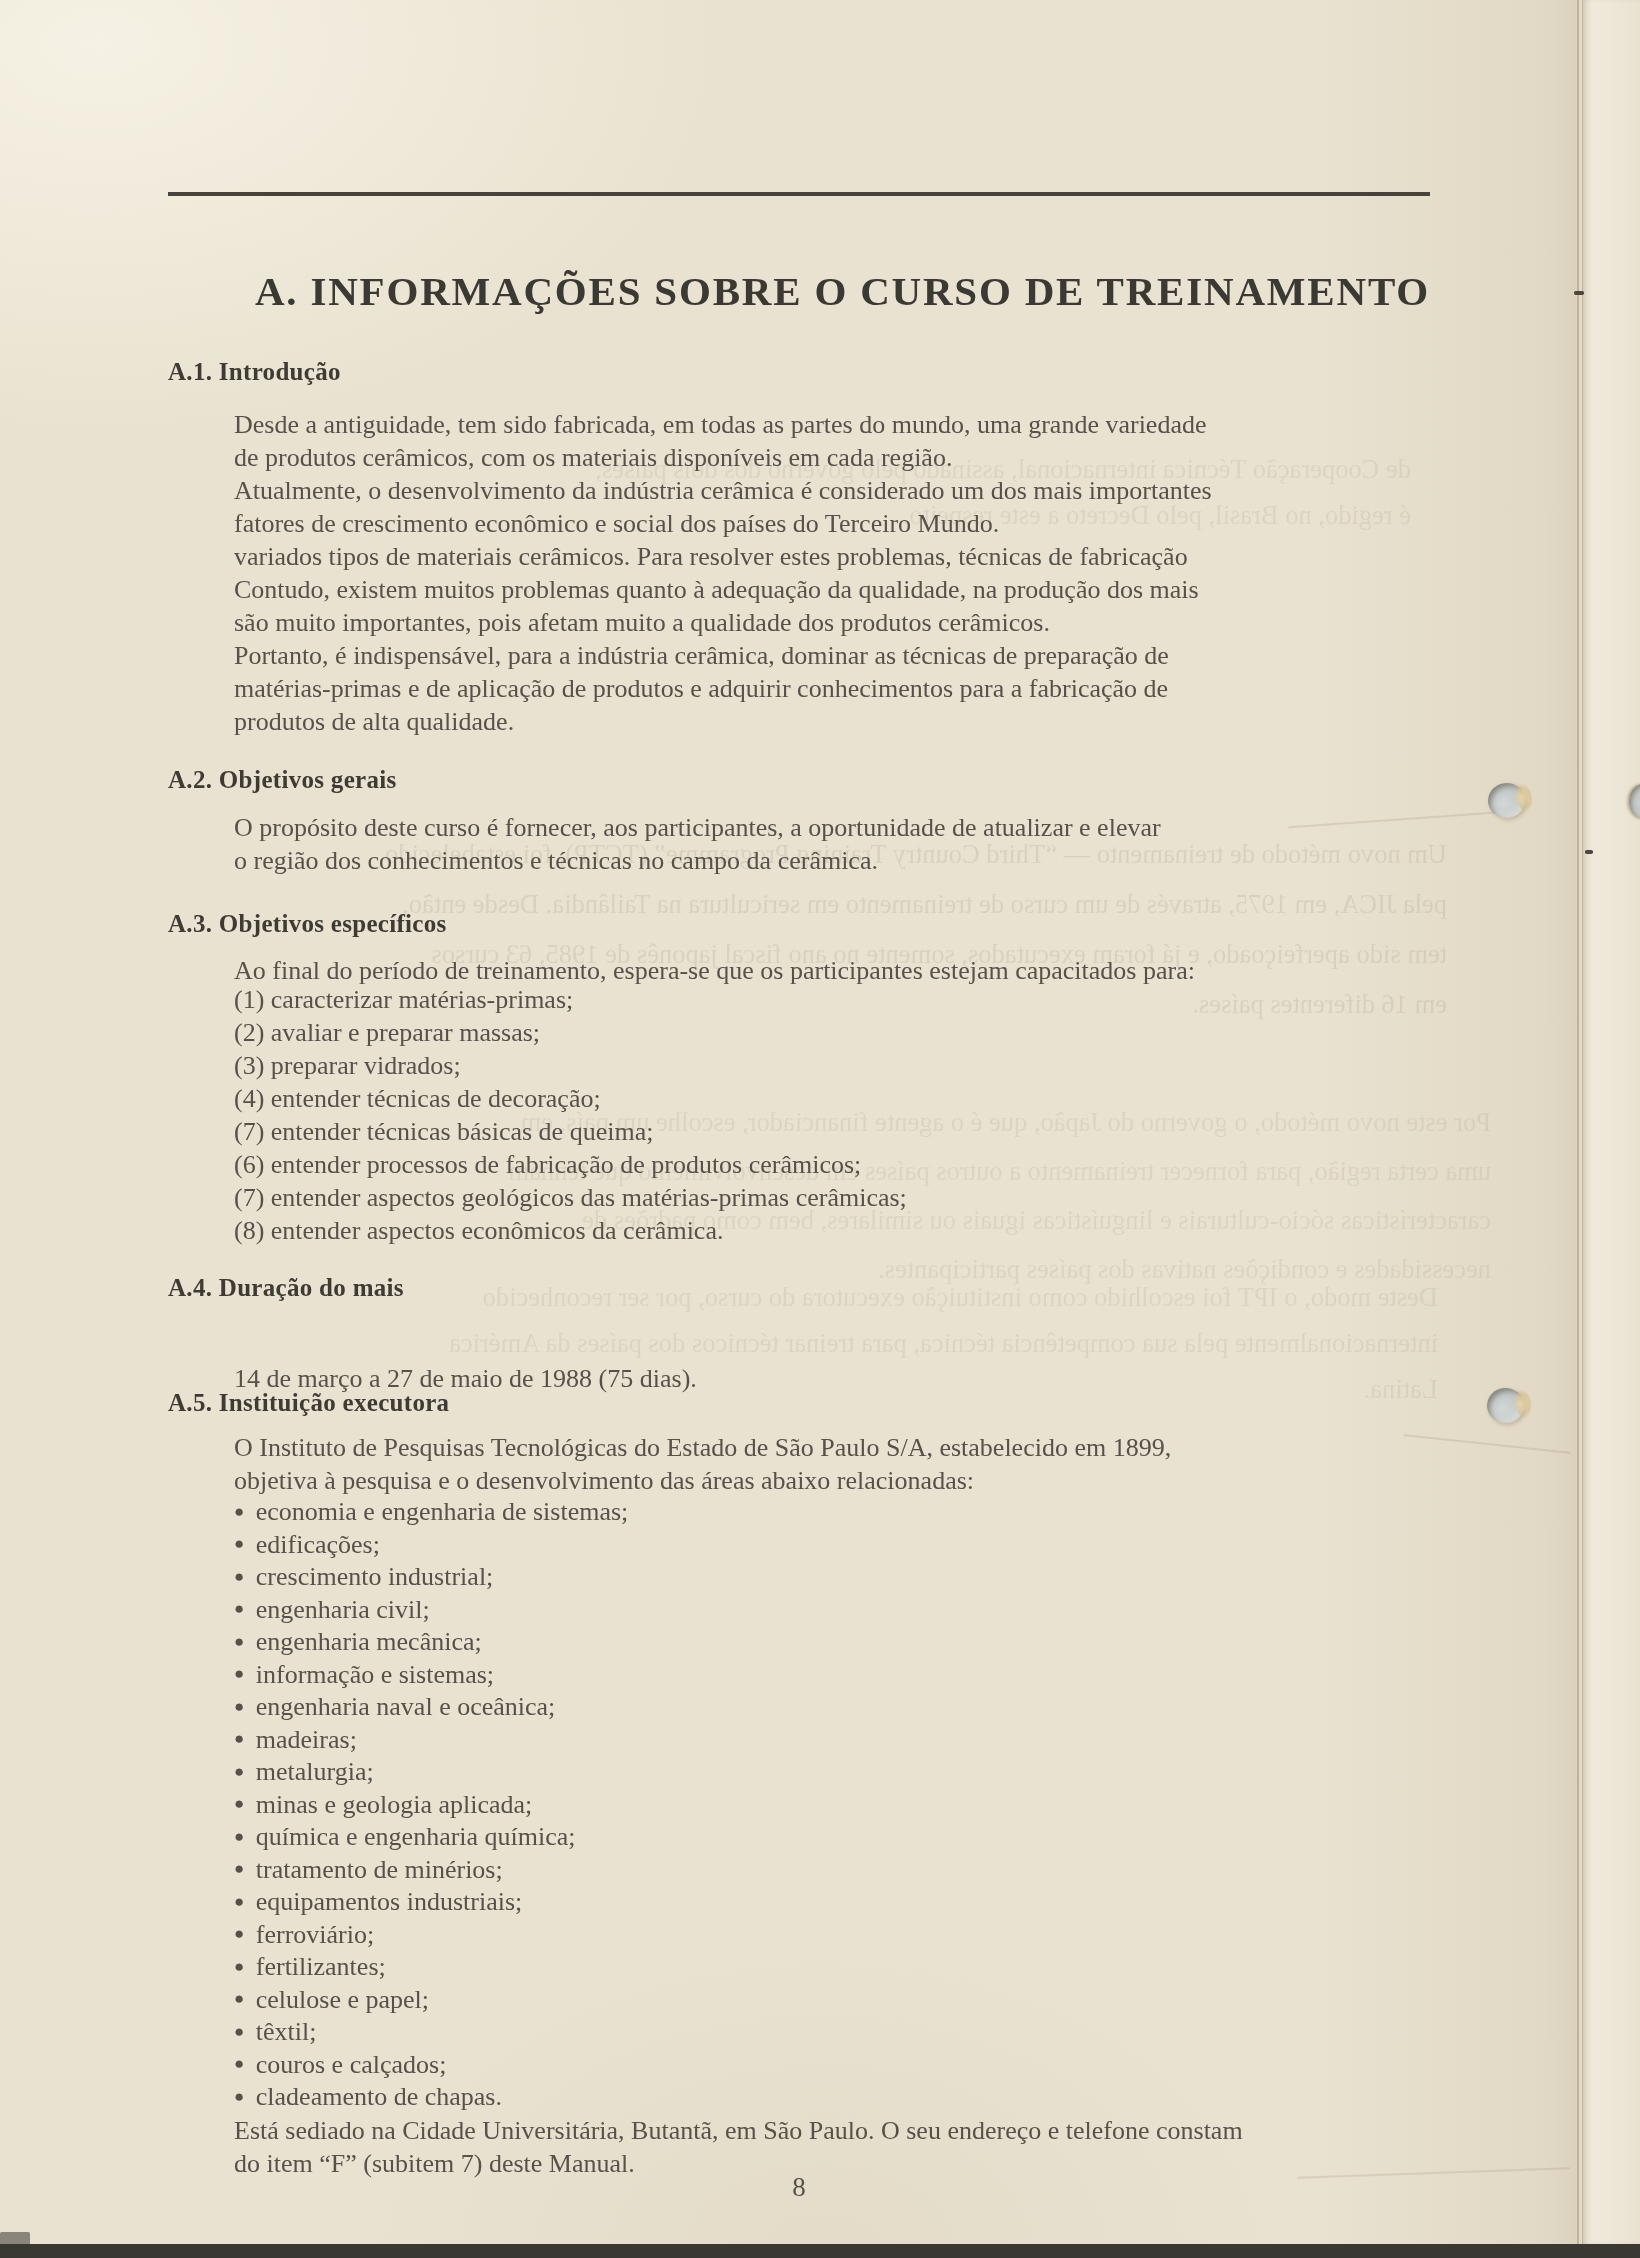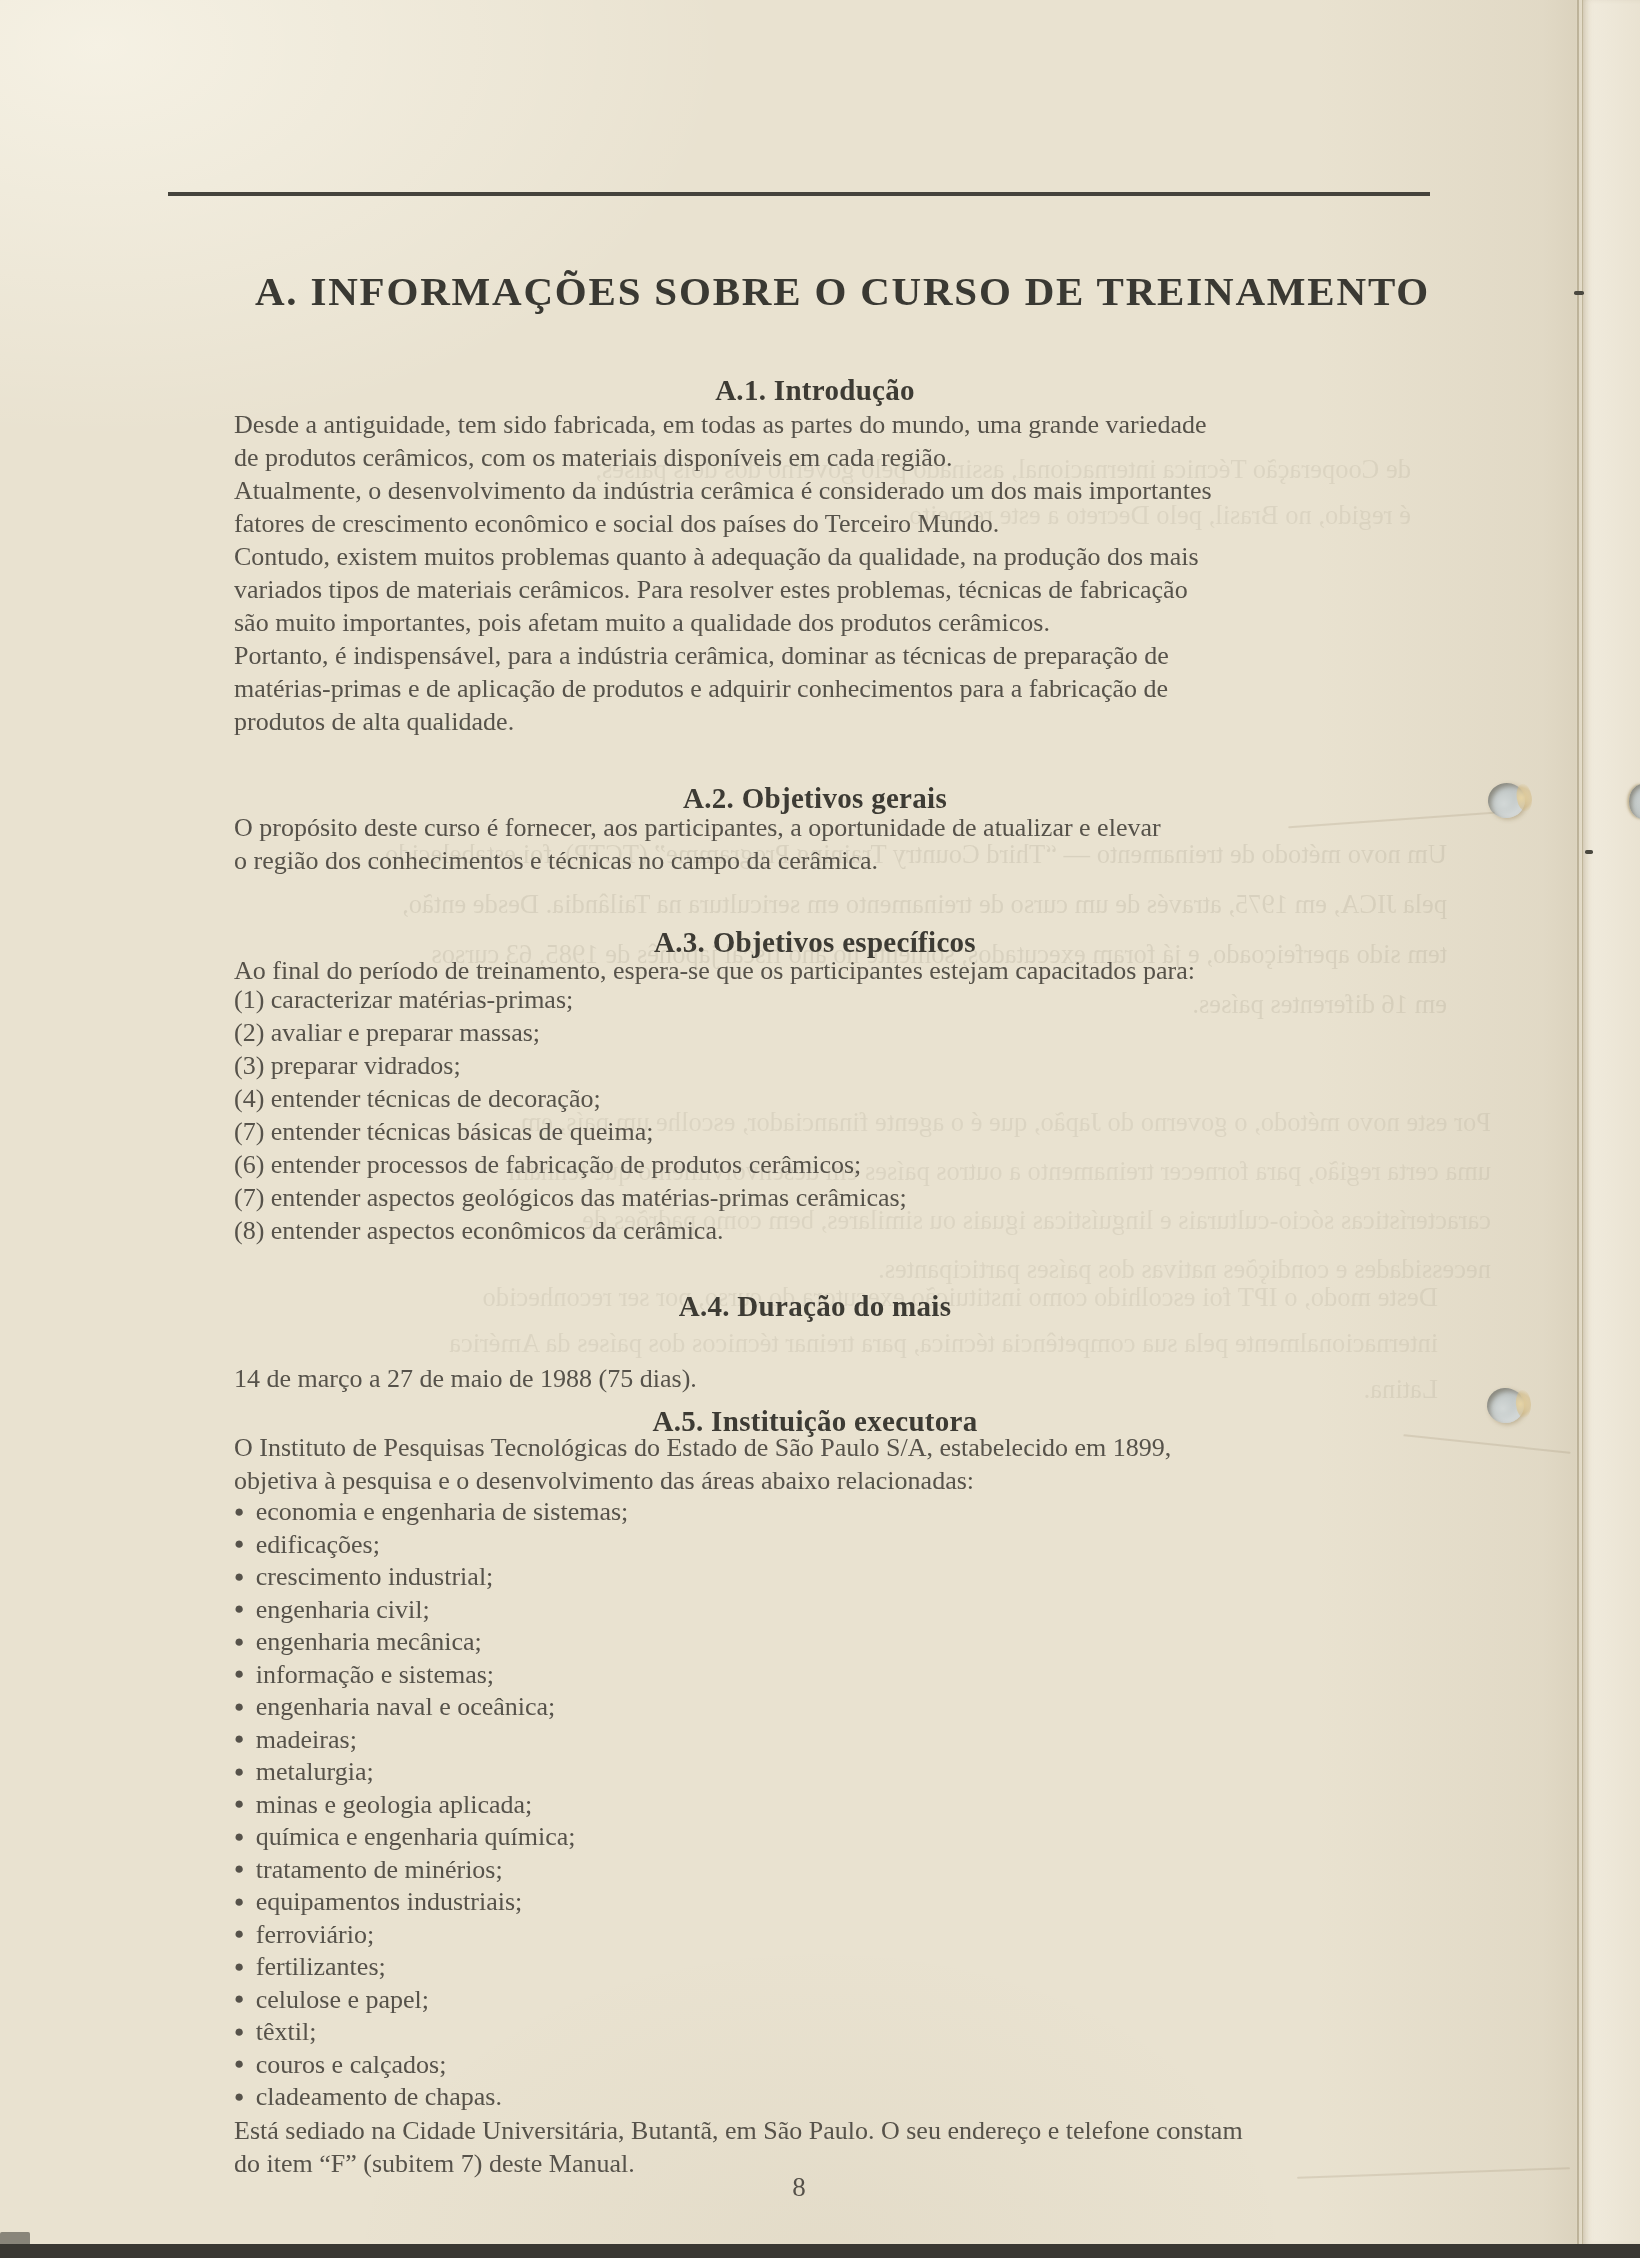--- a/index.html
+++ b/index.html
@@ -44,21 +44,21 @@
   #dash-1{left:1574px;top:291px;width:9.7px;height:3.5px;}
   #dash-2{left:1585px;top:850px;width:8px;height:3.5px;}
   .wrinkle{position:absolute;height:1.8px;background:rgba(130,112,78,.16);border-radius:1.8px;}
   #wrinkle-1{left:1288px;top:819px;width:207px;transform:rotate(-4deg);}
   #wrinkle-2{left:1403px;top:1443px;width:168px;transform:rotate(6deg);}
   #wrinkle-3{left:1297px;top:2172px;width:273px;transform:rotate(-2deg);}
   
   .content-abs{position:absolute;left:168px;width:1262px;}
   #t-rule{top:192px;height:4.4px;background:#45433c;}
   #title{top:267px;margin:0;text-align:right;font-size:41px;font-weight:700;letter-spacing:1.8px;color:#3a3933;white-space:nowrap;}
-  .sec{margin:16px;font-size:29px;font-weight:700;letter-spacing:0.3px;color:#3d3b34;white-space:nowrap;text-align:center;}
+  .sec{margin:0;font-size:25px;font-weight:700;letter-spacing:0.3px;color:#3d3b34;white-space:nowrap;}
   #a1h{top:358px;} #a2h{top:766px;} #a3h{top:910px;} #a4h{top:1274px;} #a5h{top:1389px;}
   .para{left:234px;width:1235px;font-size:26px;color:#56524a;}
   .para .line{white-space:nowrap;height:33px;line-height:33px;}
   #a1b{top:408px;} #a2b{top:811px;} #a3i{top:954px;} #a3l{top:983px;}
   #a4b{top:1362px;} #a5b{top:1431px;} #a5c{top:2114px;}
   #a5bl{top:1496px;}
   #a5bl .line{white-space:nowrap;height:32.5px;line-height:32.5px;}
   #a5bl .line::before{content:"\25CF";font-size:17px;position:relative;top:-3.5px;margin-right:11.5px;color:#56524a;}
   #pageno{top:2172px;text-align:center;font-size:27px;color:#55514a;}
   
@@ -101,22 +101,22 @@
 
   <div class="content-abs" id="t-rule"></div>
   <h1 class="content-abs" id="title">A. INFORMAÇÕES SOBRE O CURSO DE TREINAMENTO</h1>
 
   <h2 class="content-abs sec" id="a1h">A.1. Introdução</h2>
   <div class="content-abs para" id="a1b">
       <div class="line">Desde a antiguidade, tem sido fabricada, em todas as partes do mundo, uma grande variedade</div>
       <div class="line">de produtos cerâmicos, com os materiais disponíveis em cada região.</div>
       <div class="line">Atualmente, o desenvolvimento da indústria cerâmica é considerado um dos mais importantes</div>
       <div class="line">fatores de crescimento econômico e social dos países do Terceiro Mundo.</div>
+      <div class="line">variados tipos de materiais cerâmicos. Para resolver estes problemas, técnicas de fabricação</div>
       <div class="line">Contudo, existem muitos problemas quanto à adequação da qualidade, na produção dos mais</div>
-      <div class="line">variados tipos de materiais cerâmicos. Para resolver estes problemas, técnicas de fabricação</div>
       <div class="line">são muito importantes, pois afetam muito a qualidade dos produtos cerâmicos.</div>
       <div class="line">Portanto, é indispensável, para a indústria cerâmica, dominar as técnicas de preparação de</div>
       <div class="line">matérias-primas e de aplicação de produtos e adquirir conhecimentos para a fabricação de</div>
       <div class="line">produtos de alta qualidade.</div>
     </div>
 
   <h2 class="content-abs sec" id="a2h">A.2. Objetivos gerais</h2>
   <div class="content-abs para" id="a2b">
       <div class="line">O propósito deste curso é fornecer, aos participantes, a oportunidade de atualizar e elevar</div>
       <div class="line">o região dos conhecimentos e técnicas no campo da cerâmica.</div>

